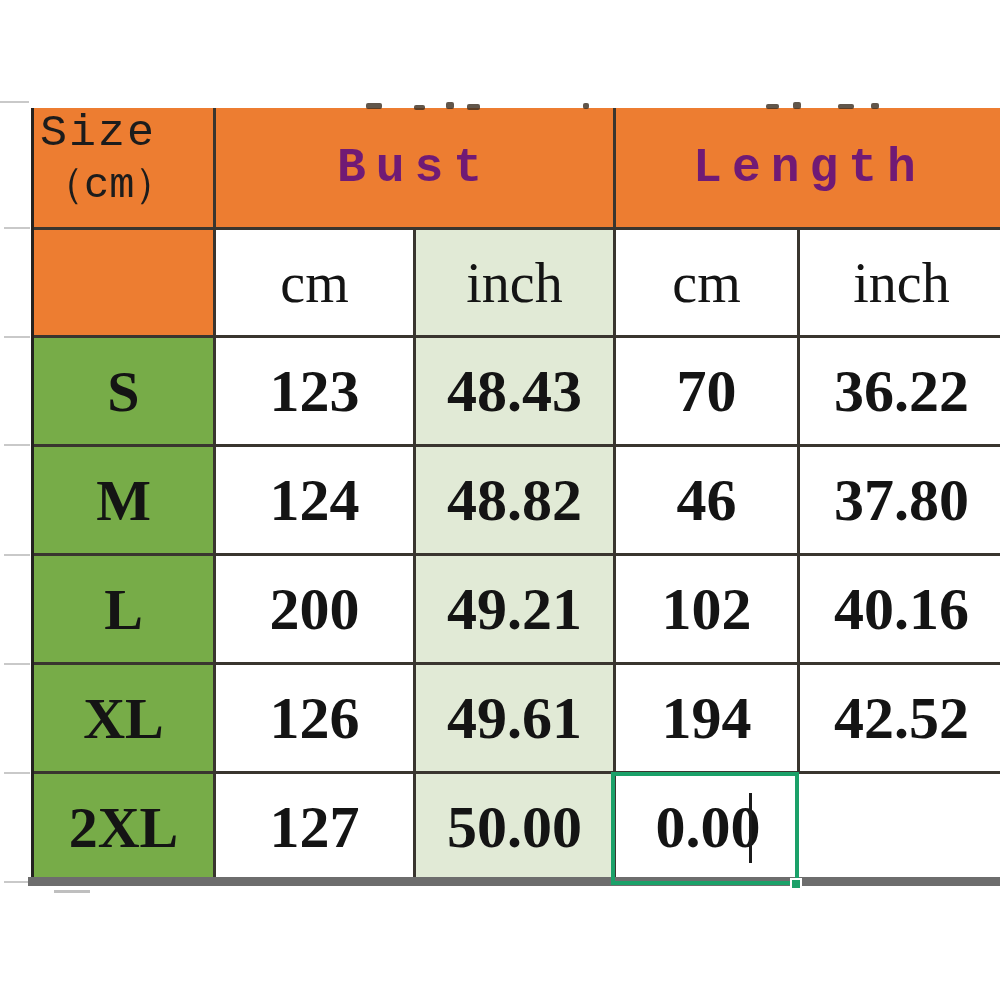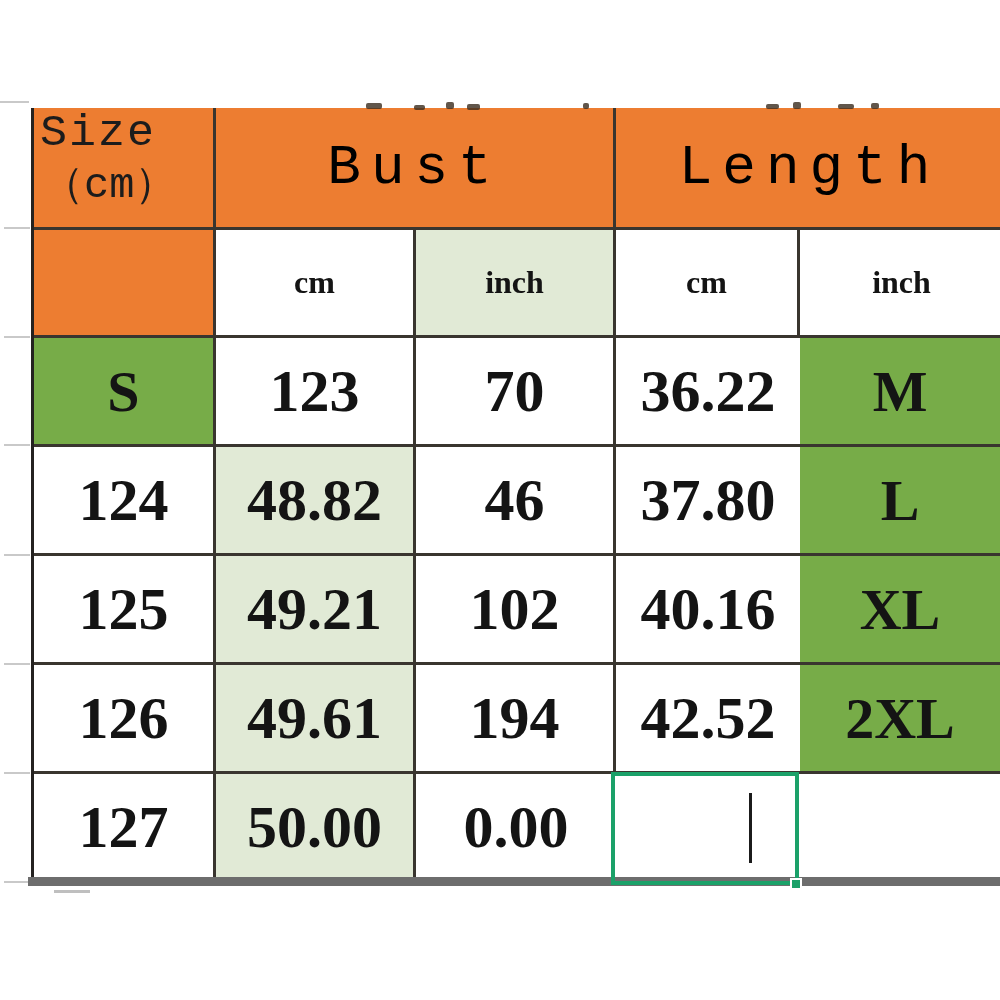--- a/index.html
+++ b/index.html
@@ -36,25 +36,25 @@
     flex-direction:column;align-items:flex-start;justify-content:flex-start;
     padding:0 0 0 6px;
     font-family:"Liberation Mono","DejaVu Sans Mono",monospace;
     font-size:45px;line-height:52px;letter-spacing:2px;color:#1c1c1c;
   }
   .corner .l2{font-size:42px;letter-spacing:0;padding-left:2px;}
 
   
   .ghead{
     font-family:"Liberation Mono","DejaVu Sans Mono",monospace;
-    font-size:56px;letter-spacing:10px;color:#000000;font-weight:400;
-  }
-
-  
-  .unit{font-weight:bold;font-size:32px;}
+    font-size:48px;letter-spacing:10px;color:#701a75;font-weight:700;
+  }
+
+  
+  .unit{font-weight:normal;font-size:56px;}
 
   
   .data{font-weight:bold;font-size:60px;}
   .sizecell{font-weight:bold;font-size:58px;}
 
   
   .bottom-bar{
     position:absolute;left:28px;top:877px;width:972px;height:9px;
     background:#6d6d6d;z-index:4;
   }
@@ -127,20 +127,23 @@
     <div class="cell lastcol">
       <span class="unit">inch</span>
     </div>
 
     <div class="cell c-green">
       <span class="sizecell">S</span>
     </div>
     <div class="cell">
       <span class="data">123</span>
     </div>
+    <div class="cell c-pgreen">
+      <span class="data">48.43</span>
+    </div>
     <div class="cell">
       <span class="data">70</span>
     </div>
     <div class="cell lastcol">
       <span class="data">36.22</span>
     </div>
 
     <div class="cell c-green">
       <span class="sizecell">M</span>
     </div>
@@ -154,21 +157,21 @@
       <span class="data">46</span>
     </div>
     <div class="cell lastcol">
       <span class="data">37.80</span>
     </div>
 
     <div class="cell c-green">
       <span class="sizecell">L</span>
     </div>
     <div class="cell">
-      <span class="data">125</span>
+      <span class="data">200</span>
     </div>
     <div class="cell c-pgreen">
       <span class="data">49.21</span>
     </div>
     <div class="cell">
       <span class="data">102</span>
     </div>
     <div class="cell lastcol">
       <span class="data">40.16</span>
     </div>

